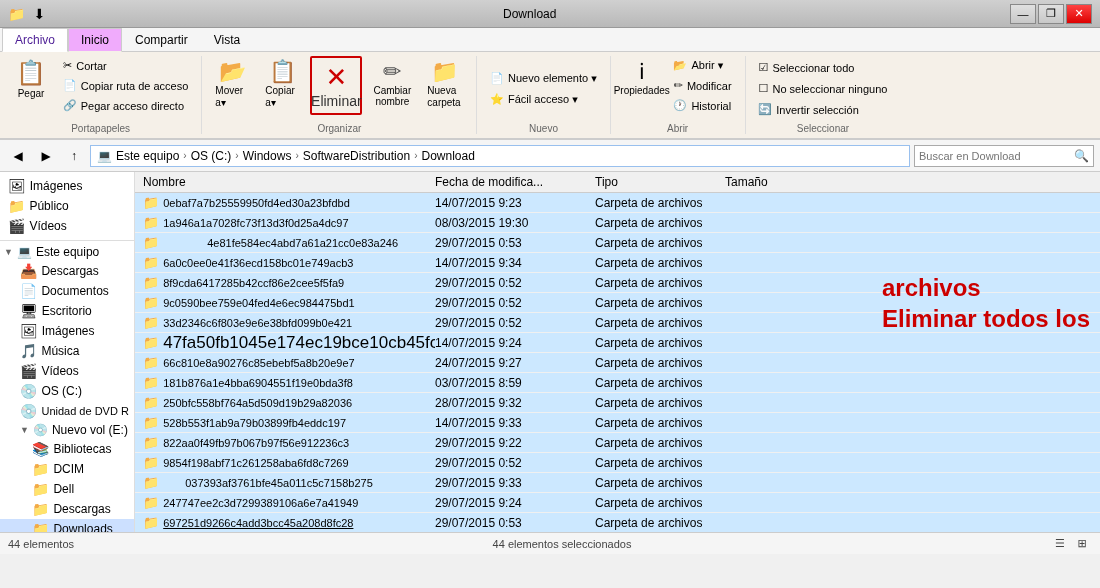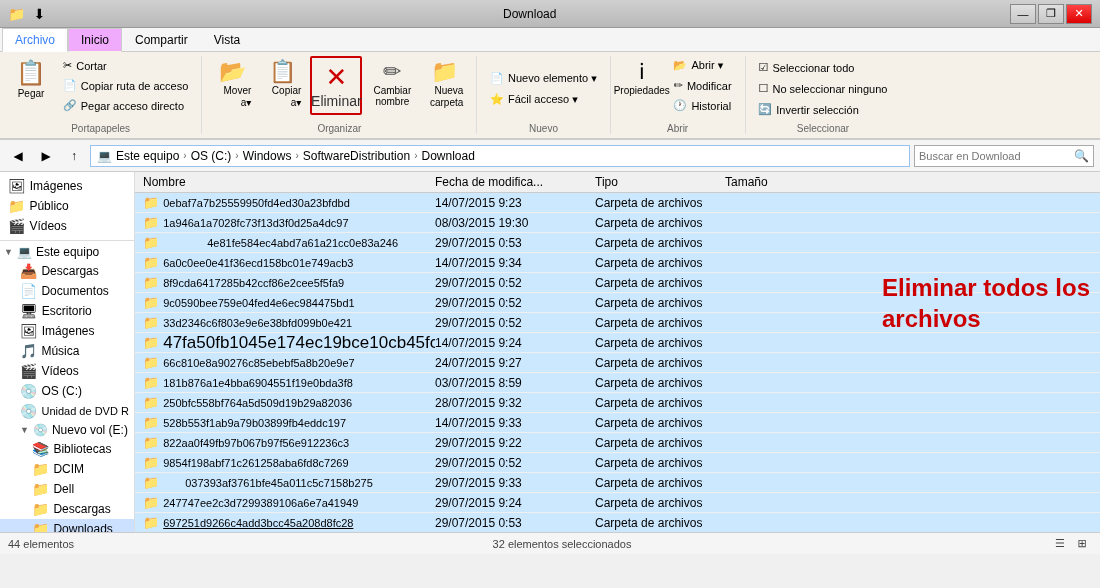--- a/index.html
+++ b/index.html
@@ -40,21 +40,21 @@
       cursor: pointer;
       border: 1px solid transparent;
       border-bottom: none;
       background: transparent;
     }
     .ribbon-tab.active {
       background: #fff;
       border-color: #ccc;
       border-bottom: 1px solid #fff;
       margin-bottom: -1px;
-      color: #3b82f6;
+      color: #4c1d95;
     }
 
     
     .ribbon {
       background: white;
       border-bottom: 2px solid #ccc;
       display: flex;
       padding: 4px 0;
       height: 88px;
     }
@@ -82,21 +82,21 @@
       flex-direction: column;
       align-items: center;
       width: 46px;
       padding: 2px 4px;
       border: 1px solid transparent;
       cursor: pointer;
       border-radius: 2px;
       background: transparent;
     }
     .ribbon-btn-large .icon { font-size: 24px; line-height: 1.2; }
-    .ribbon-btn-large .label { font-size: 10px; text-align: right; line-height: 1.2; }
+    .ribbon-btn-large .label { font-size: 10px; text-align: left; line-height: 1.2; }
     .ribbon-btn-small {
       display: flex;
       align-items: center;
       gap: 4px;
       padding: 2px 4px;
       border: 1px solid transparent;
       cursor: pointer;
       border-radius: 2px;
       background: transparent;
       white-space: nowrap;
@@ -494,22 +494,22 @@
     <div class="sidebar-item selected" style="padding-left: 32px;">
       <span class="icon">📁</span>
       <span>Downloads</span>
     </div>
 
   </div>
 
   <div class="file-list" style="position:relative;">
 
     <div class="annotation-text">
+      <div>archivos</div>
       <div>Eliminar todos los</div>
-      <div>archivos</div>
     </div>
 
     <div class="file-list-header">
       <div class="col-name">Nombre</div>
       <div class="col-date">Fecha de modifica...</div>
       <div class="col-type">Tipo</div>
       <div class="col-size">Tamaño</div>
     </div>
 
     <div id="file-rows-container">
@@ -669,19 +669,19 @@
       </div>
   </div>
 
 </div>
 
 <div class="status-bar">
   <div>
     <span>44 elementos</span>
   </div>
   <div>
-    <span>32 elementos seleccionados</span>
+    <span>44 elementos seleccionados</span>
   </div>
   <div class="status-bar-icons">
     <div class="status-icon">☰</div>
     <div class="status-icon">⊞</div>
   </div>
 </div>
 
 </body></html>

